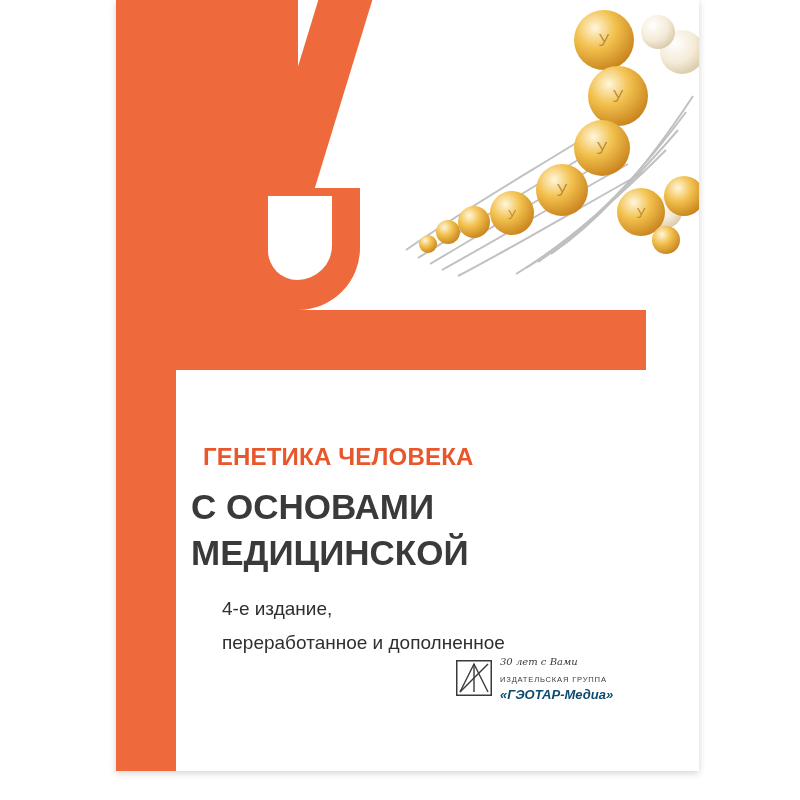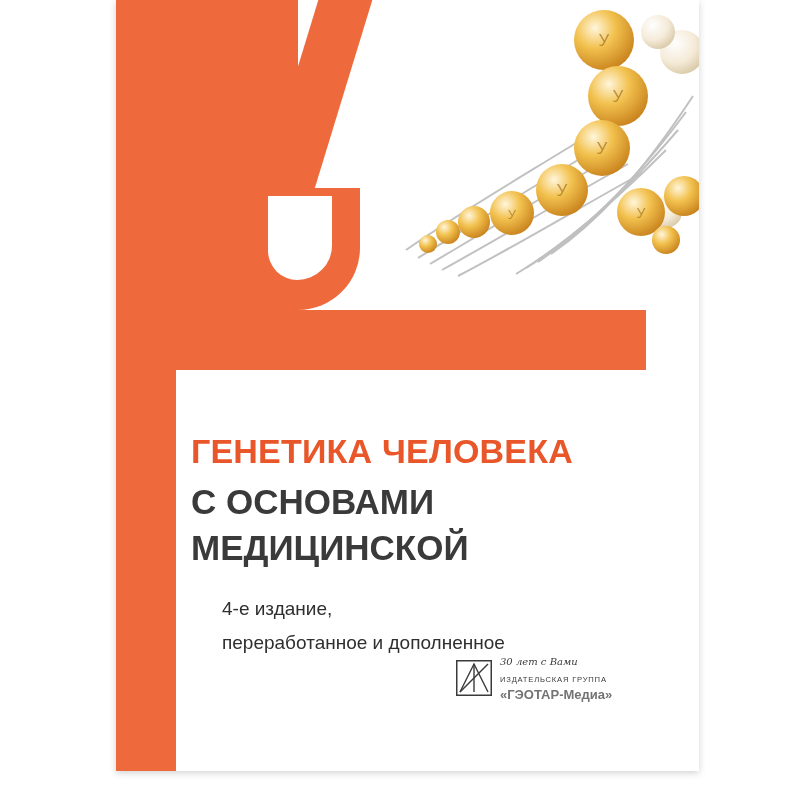--- a/index.html
+++ b/index.html
@@ -158,26 +158,26 @@
   }
 
   .title-block {
     position: absolute;
     left: 75px;
     top: 60px;
     width: 480px;
   }
   .title-main {
     color: #e8562a;
-    font-size: 34px;
+    font-size: 24px;
     font-weight: bold;
     line-height: 1.27;
     letter-spacing: 0.2px;
     text-transform: uppercase;
-    margin: 0;
+    margin: 12px;
   }
   .title-sub {
     color: #3a3a3a;
     font-size: 35px;
     font-weight: bold;
     line-height: 1.3;
     text-transform: uppercase;
     margin: 6px 0 0 0;
   }
 
@@ -226,22 +226,23 @@
     white-space: nowrap;
     text-transform: uppercase;
     text-align: right;
   }
   .pub-line2 {
     position: absolute;
     left: 44px;
     top: 29px;
     font-size: 13px;
     font-weight: bold;
-    color: #737373;
+    color: #0c4a6e;
     white-space: nowrap;
+    font-style: italic;
   }
   .cover-shadow {
     position: absolute;
     left: 116px;
     top: 0;
     width: 583px;
     height: 771px;
     box-shadow: 0 2px 7px rgba(0,0,0,0.18);
     pointer-events: none;
   }

